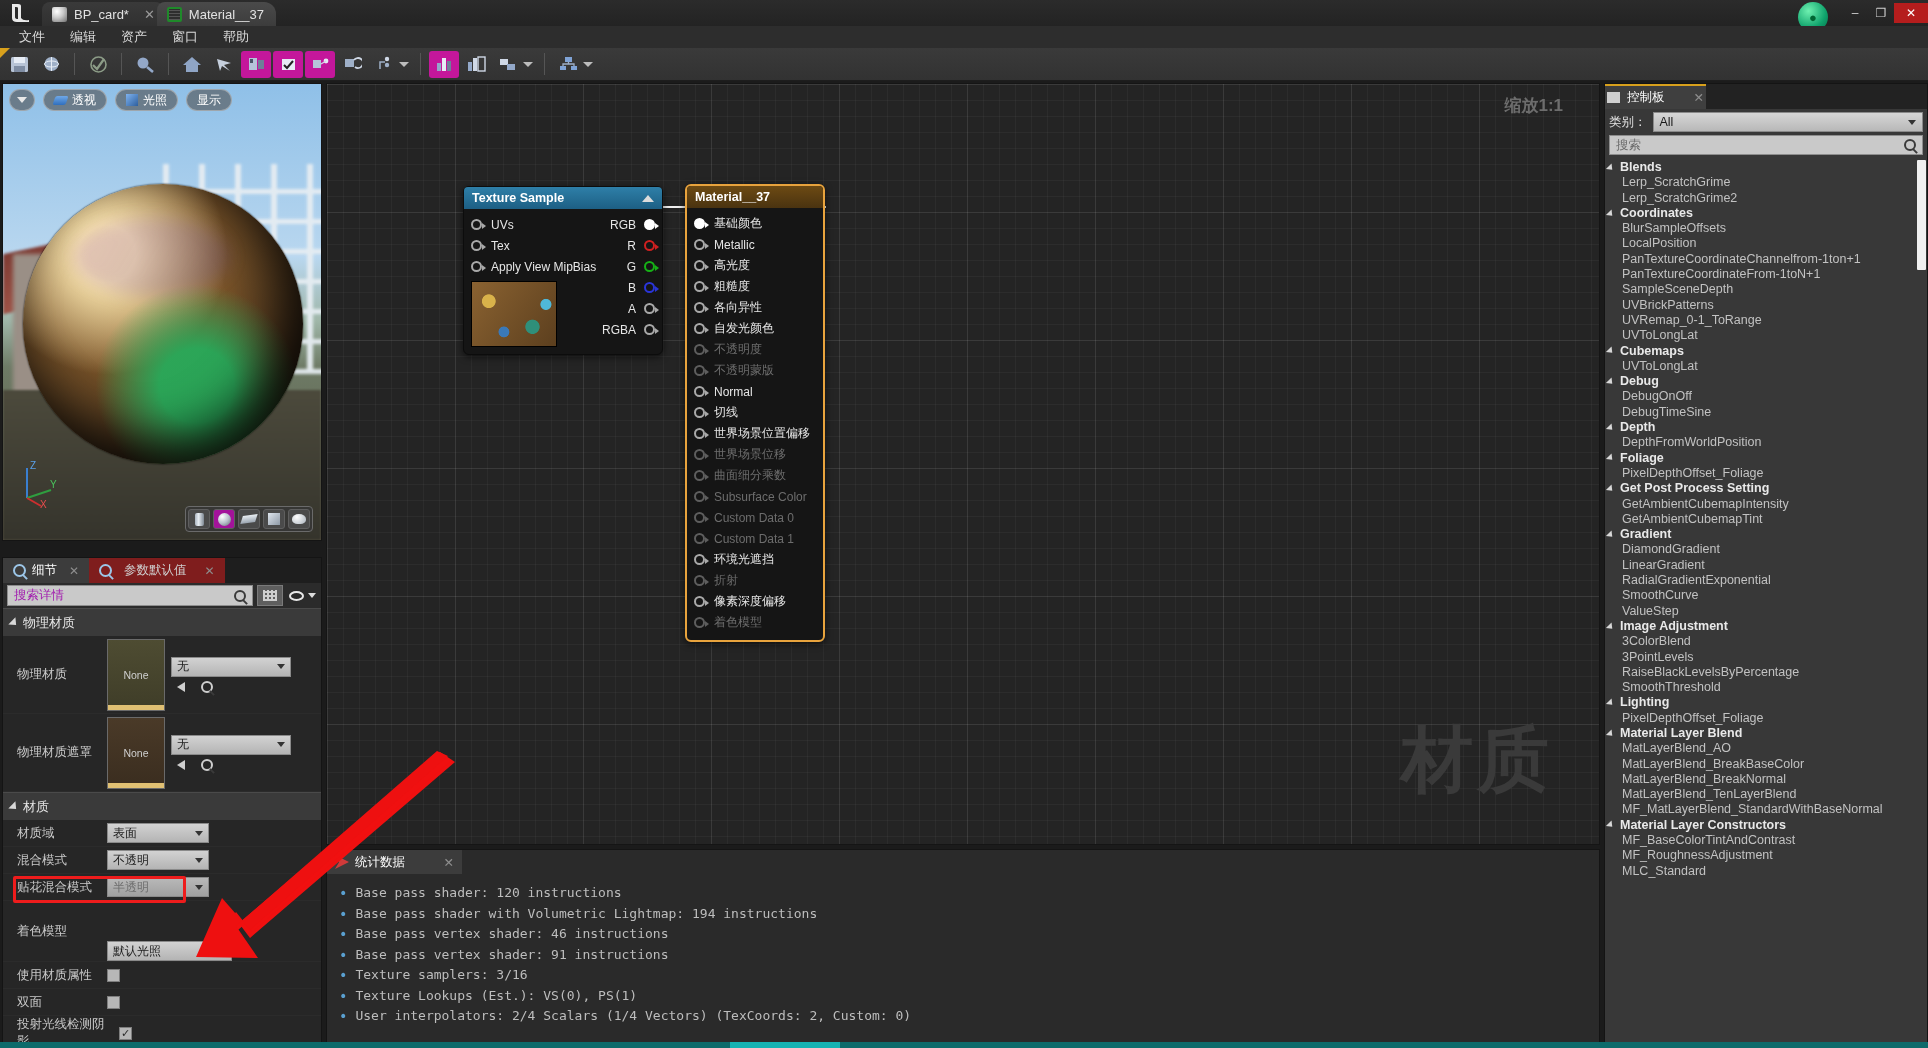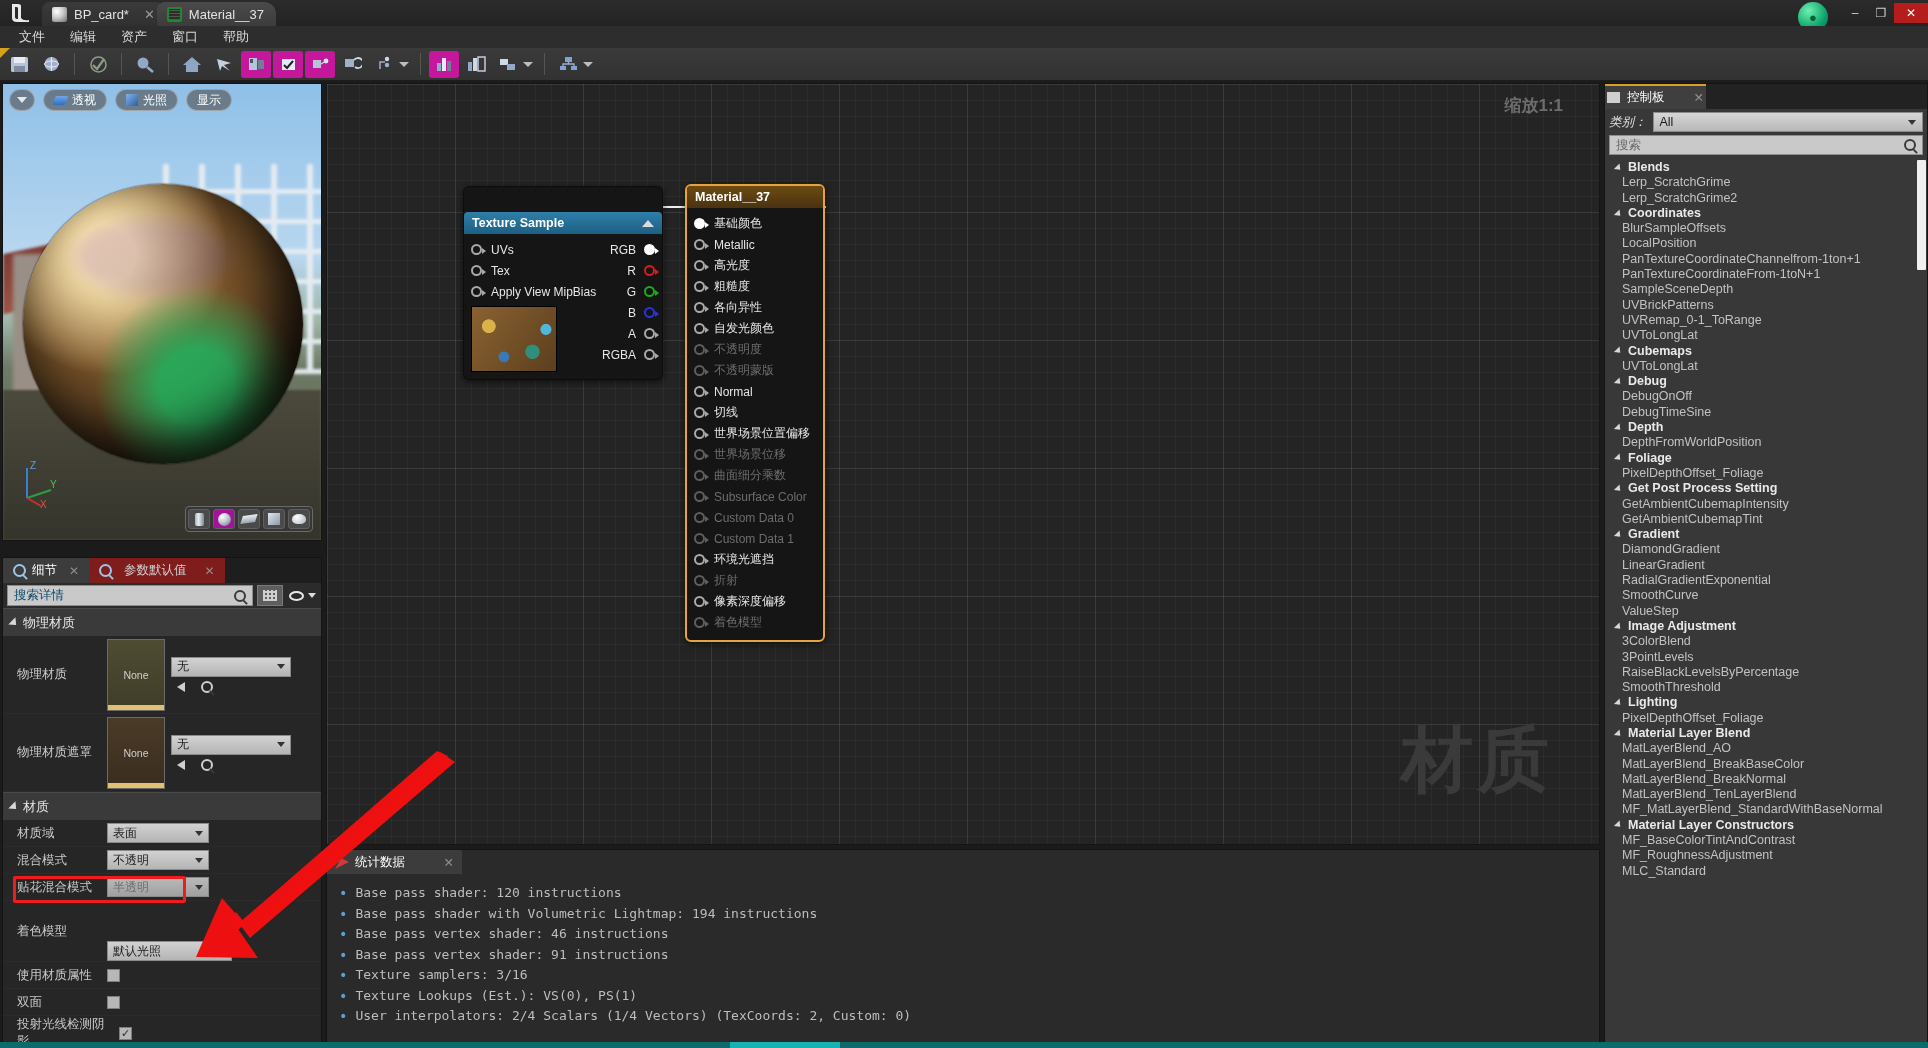--- a/index.html
+++ b/index.html
@@ -106,21 +106,21 @@
   .dtabs { height:25px; display:flex; background:#1e1e1e; }
   .dtab { height:25px; display:flex; align-items:center; gap:6px; padding:0 10px; font-size:12.5px; }
   .dtab.active { background:#3c3c3c; color:#fff; }
   .dtab.idle { background:#7f1d1d; color:#cfcfcf;gap:12px; }
   .dtab .x { color:#8e8e8e; margin-left:6px; font-size:12px; }
   .magglass { width:13px; height:13px; border-radius:50%; border:2px solid #9cc6e8; position:relative; }
   .magglass:after { content:""; position:absolute; right:-4px; bottom:-3px; width:6px; height:2px;
     background:#9cc6e8; transform:rotate(45deg); }
   .dsearchrow { height:25px; display:flex; align-items:center; gap:4px; padding:2px 4px; background:#2b2b2b; }
   .dsearch { flex:1; height:21px; background:#c9c9c9; border:1px solid #8d8d8d; display:flex;
-    align-items:center; padding:0 6px; color:#0c4a6e; font-size:12.5px; justify-content:space-between; }
+    align-items:center; padding:0 6px; color:#a21caf; font-size:12.5px; justify-content:space-between; }
   .glass-dark { width:12px; height:12px; border-radius:50%; border:2px solid #3a3a3a; position:relative; }
   .glass-dark:after { content:""; position:absolute; right:-4px; bottom:-3px; width:6px; height:2px;
     background:#3a3a3a; transform:rotate(45deg); }
   .dbtn { width:26px; height:21px; background:#5e5e5e; border:1px solid #7a7a7a;
     display:flex; align-items:center; justify-content:center; }
   .grid-ico { width:14px; height:11px;
     background-image:repeating-linear-gradient(0deg,#cfcfcf 0 2px,transparent 2px 4px),
                      repeating-linear-gradient(90deg,#cfcfcf 0 2px,transparent 2px 4px);}
   .eye { width:15px; height:10px; border-radius:50%; border:2px solid #e8e8e8; }
   .sec-head { display:flex; align-items:center; gap:6px; height:28px; padding-left:8px;
@@ -158,21 +158,21 @@
     border:1px solid #151515; overflow:hidden; }
   .zoomlbl { position:absolute; right:36px; top:10px; font-size:17px; color:#6d6d6d; font-weight:bold; }
   .watermark { position:absolute; right:46px; bottom:36px; font-size:72px; color:#3a3a3a;
     font-weight:bold; letter-spacing:4px; }
 
   .node { position:absolute; border-radius:6px; background:#151515; box-shadow:0 2px 7px rgba(0,0,0,.6); }
   .node.tex { left:136px; top:102px; width:200px; border:1px solid #0c0c0c; }
   .node.mat { left:358px; top:100px; width:140px; border:2px solid #e8a33d; }
   .nhdr { height:22px; display:flex; align-items:center; padding:0 8px; font-size:12.5px;
     font-weight:bold; color:#fff; border-radius:4px 4px 0 0; }
-  .nhdr.tex { background:linear-gradient(#2e7fa8,#1d5f84); justify-content:space-between;margin-top:25px; }
+  .nhdr.tex { background:linear-gradient(#2e7fa8,#1d5f84); justify-content:space-between; }
   .nhdr.mat { background:linear-gradient(#6d4a13,#4a3310); justify-content:flex-start; }
   .collapse { width:0;height:0;border-left:6px solid transparent;border-right:6px solid transparent;
     border-bottom:7px solid #dcdcdc; }
   .nbody { padding:5px 0 7px 0; }
   .pin-row { display:flex; align-items:center; height:21px; padding:0 7px; font-size:12px; }
   .pin-row.out { justify-content:flex-end; gap:8px; }
   .pin { width:11px; height:11px; border-radius:50%; border:2px solid #a9a9a9; flex:none; position:relative; }
   .pin:after { content:""; position:absolute; right:-6px; top:2px; width:0; height:0;
     border-top:3px solid transparent; border-bottom:3px solid transparent; border-left:4px solid #a9a9a9; }
   .pin.filled { background:#fff; border-color:#fff; }
@@ -210,30 +210,30 @@
   
   .palette { position:absolute; left:1604px; top:83px; width:324px; height:963px;
     background:#383838; border:1px solid #141414; }
   .pal-tabbar { height:25px; background:#222; display:flex; }
   .pal-tab { height:25px; background:#3f3f3f; border-top:2px solid #d8a01c; display:flex;
     align-items:center; gap:7px; padding:0 2px; font-size:12.5px; color:#fff; }
   .pal-grid-ico { width:13px; height:11px;
     background-image:linear-gradient(#cfcfcf 0 0); background-size:100% 2px;
     background-repeat:repeat-y; position:relative; }
   .pal-row { display:flex; align-items:center; gap:6px; padding:3px 4px; }
-  .pal-lbl { font-size:12.5px; color:#e0e0e0;font-style:italic; }
+  .pal-lbl { font-size:12.5px; color:#e0e0e0; }
   .pal-combo { flex:1; height:20px; background:linear-gradient(#d6d6d6,#b8b8b8); border:1px solid #8a8a8a;
     display:flex; align-items:center; justify-content:space-between; padding:0 6px;
     font-size:12.5px; color:#1a1a1a; }
   .pal-search { margin:0 4px 3px 4px; height:20px; background:#c9c9c9; border:1px solid #8d8d8d;
     display:flex; align-items:center; justify-content:space-between; padding:0 6px;
     color:#6a6a6a; font-size:12.5px; }
   .pal-list { position:relative; height:884px; overflow:hidden; padding-top:2px; }
   .pal-cat { display:flex; align-items:center; gap:5px; font-size:12.5px; font-weight:bold;
-    color:#e9e9e9; line-height:15.3px; padding-left:11px; }
+    color:#e9e9e9; line-height:15.3px; padding-left:3px; }
   .pal-cat .ctri { width:0;height:0;border-top:4px solid transparent;border-bottom:4px solid transparent;
     border-left:5px solid #d8d8d8; transform:rotate(45deg); margin-right:2px; }
   .pal-item { font-size:12.5px; color:#c2c2c2; line-height:15.3px; padding-left:17px; }
   .pal-scroll { position:absolute; right:1px; top:2px; width:9px; height:110px; background:#f0f0f0;
     border-radius:1px; }
 
   
   .arrow-svg { position:absolute; left:0; top:0; width:1928px; height:1048px; pointer-events:none; }
 
   .taskbar { position:absolute; left:0; bottom:0; width:1928px; height:6px; background:#0d6b6b; }

